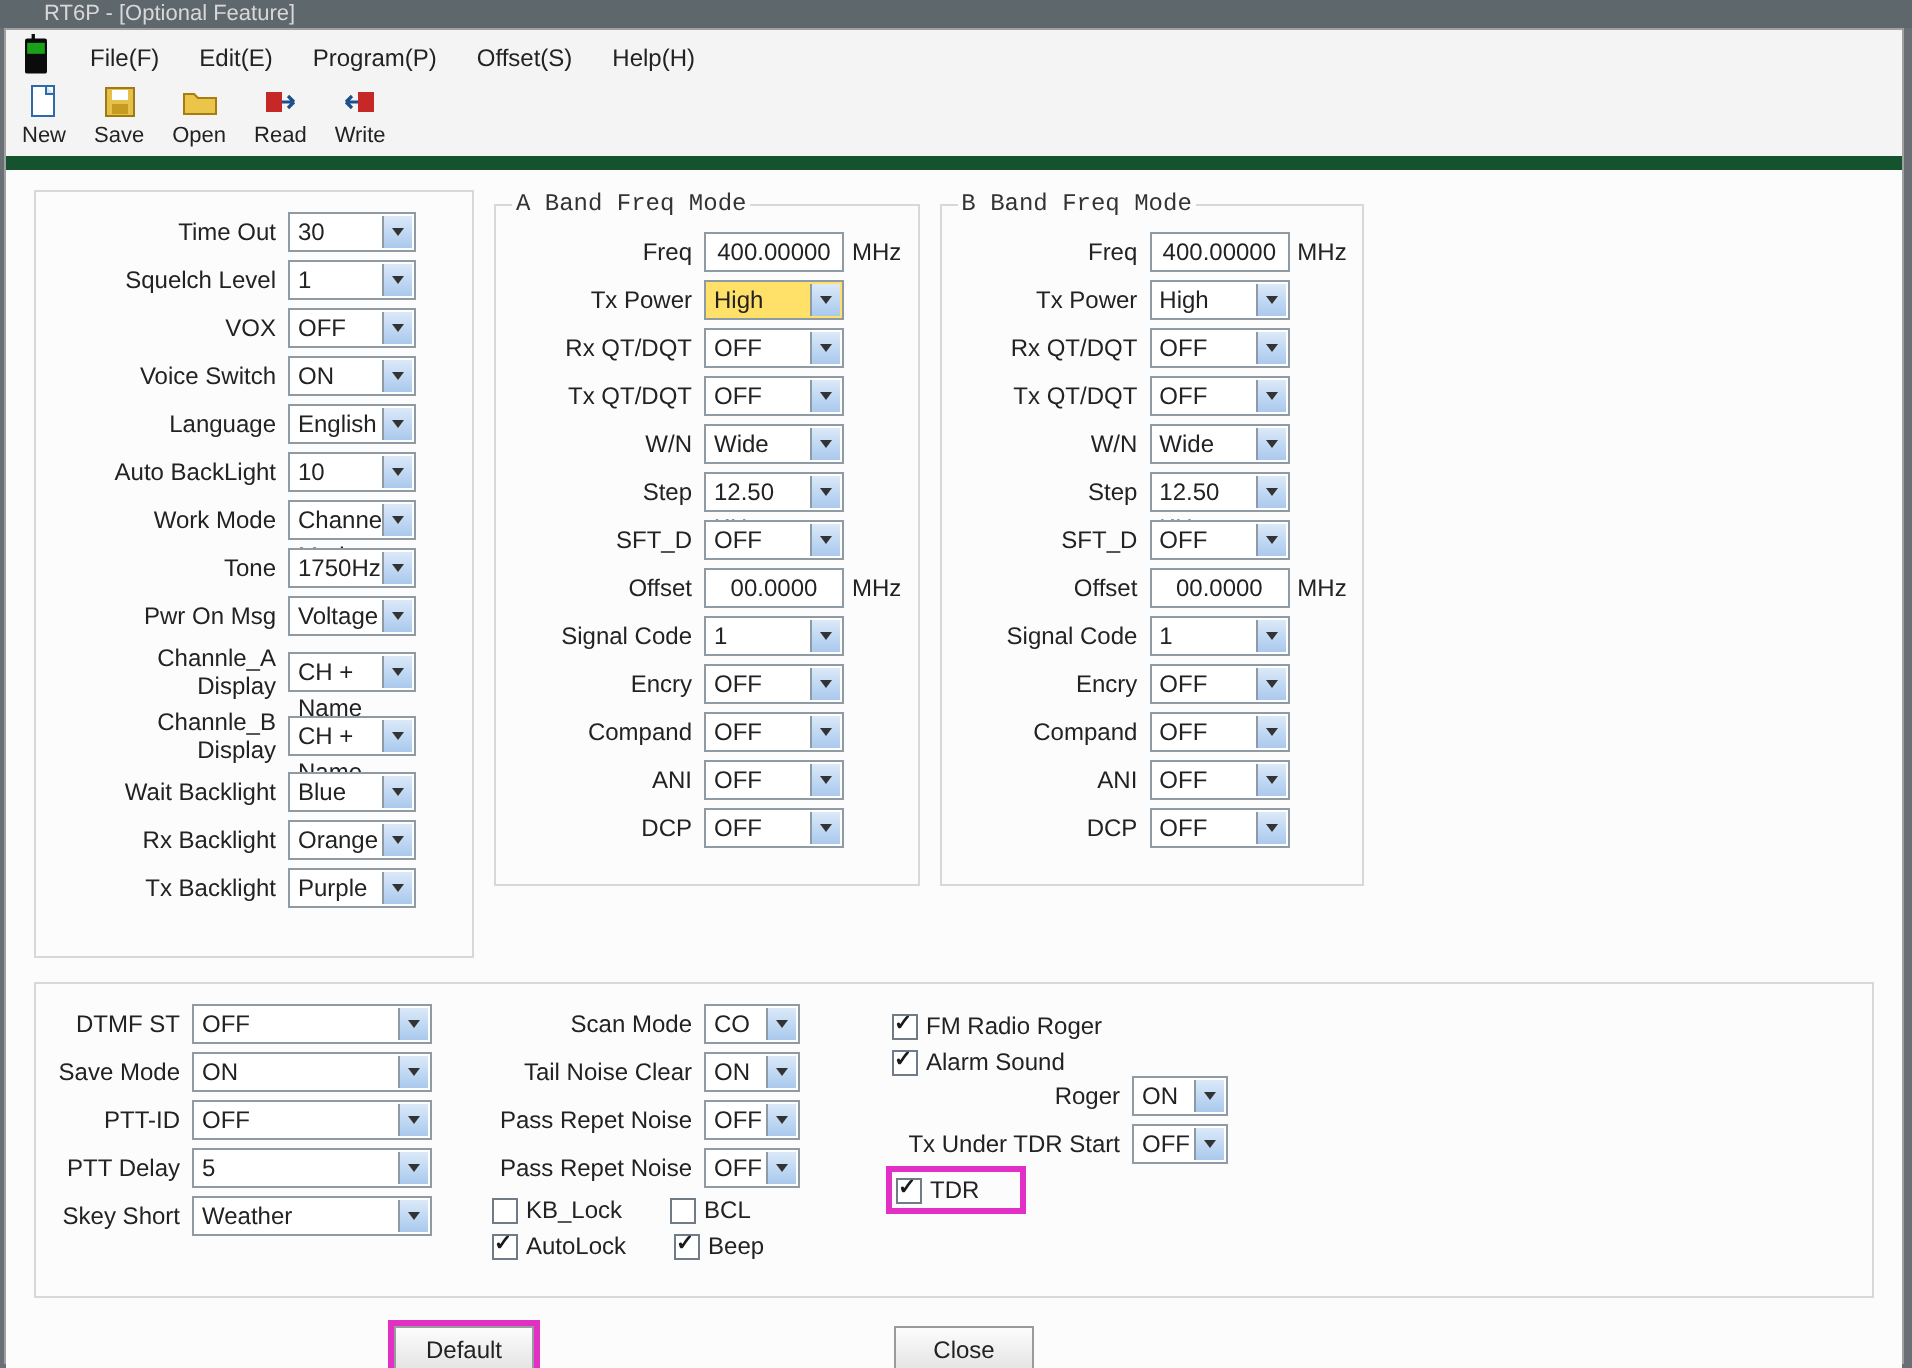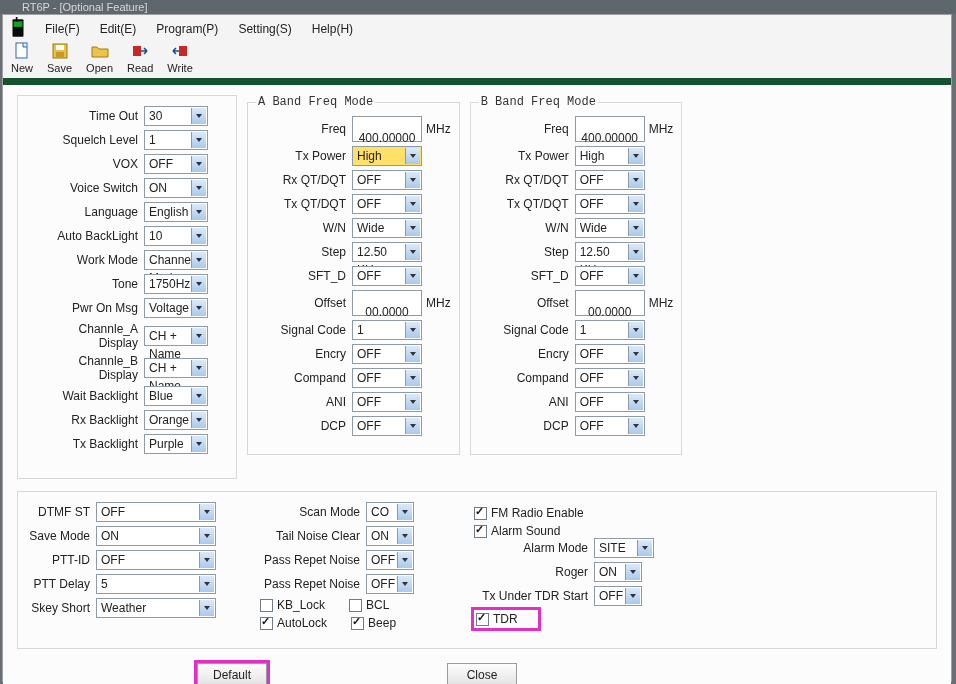--- a/index.html
+++ b/index.html
@@ -122,31 +122,30 @@
     border-left:3px solid transparent;
     border-right:3px solid transparent;
     border-top:4px solid #333;
     z-index:1;
   }
   .combo.highlight { background:#ffe169; }
   .txtbox {
     height:20px; line-height:18px;
     border:1px solid #8e9aa4;
     background:#fff;
-    padding:12px 4px;
+    padding:0 4px;
     text-align:center;
   }
   .unit { margin-left:4px; }
   .leftcol .combo { width:64px; }
   .afreq .combo, .bfreq .combo { width:70px; }
   .afreq .txtbox, .bfreq .txtbox { width:70px; }
   
   .row-bottom {
     display:flex;
-    gap:14px;
     margin-top:12px;
     border:1px solid #d8d8d8;
     padding:10px 8px 18px 8px;
   }
   .bcol1 { width:220px; }
   .bcol1 .form-row .lbl { width:70px; }
   .bcol1 .combo { width:120px; }
   .bcol2 { width:200px; }
   .bcol2 .form-row .lbl { width:106px; }
   .bcol2 .combo { width:48px; }
@@ -205,21 +204,21 @@
     <span class="radio-icon">
       <svg viewBox="0 0 20 20">
           <rect x="5" y="2" width="10" height="16" rx="1" fill="#0b0b0b"></rect>
           <rect x="6" y="4" width="8" height="5" fill="#1aa11a"></rect>
           <rect x="8" y="0" width="1.5" height="4" fill="#0b0b0b"></rect>
         </svg>
     </span>
     <span class="mi">File(F)</span>
     <span class="mi">Edit(E)</span>
     <span class="mi">Program(P)</span>
-    <span class="mi">Setting(S)</span>
+    <span class="mi">Offset(S)</span>
     <span class="mi">Help(H)</span>
   </div>
 
   <div class="toolbar">
     <div class="tb">
       <svg viewBox="0 0 20 20">
           <rect x="4" y="2" width="11" height="15" fill="#fff" stroke="#2d6aa8"></rect>
           <path d="M11 2v4h4" fill="#cfe4f7" stroke="#2d6aa8"></path>
         </svg>
       <span>New</span>
@@ -494,32 +493,28 @@
               <span class="box"></span>
               <span>Beep</span>
             </span>
         </div>
       </div>
 
       <div class="bcol3">
         <div class="chk-row">
             <span class="chk checked">
               <span class="box"></span>
-              <span>FM Radio Enable</span>
+              <span>FM Radio Roger</span>
             </span>
           </div>
         <div class="chk-row">
             <span class="chk checked">
               <span class="box"></span>
               <span>Alarm Sound</span>
             </span>
-          </div>
-        <div class="form-row">
-            <span class="lbl">Alarm Mode</span>
-            <div class="combo" style="width:60px">SITE</div>
           </div>
         <div class="form-row">
             <span class="lbl">Roger</span>
             <div class="combo">ON</div>
           </div>
         <div class="form-row">
             <span class="lbl">Tx Under TDR Start</span>
             <div class="combo">OFF</div>
           </div>
         <div class="chk-row">

